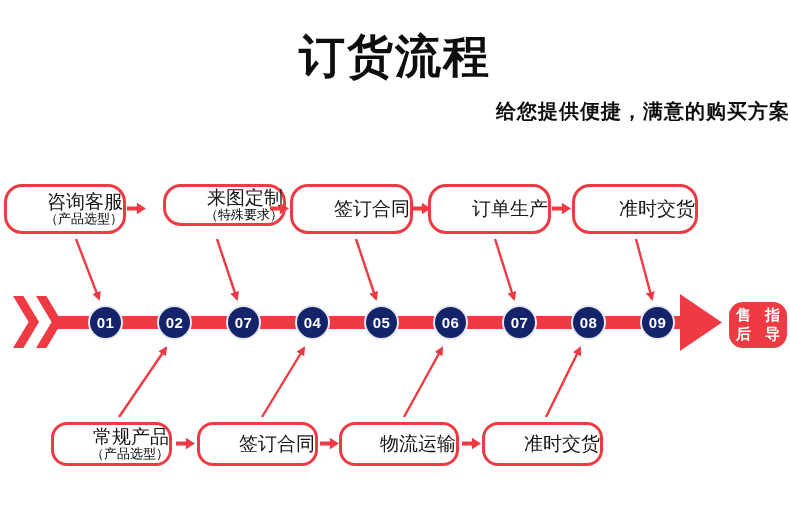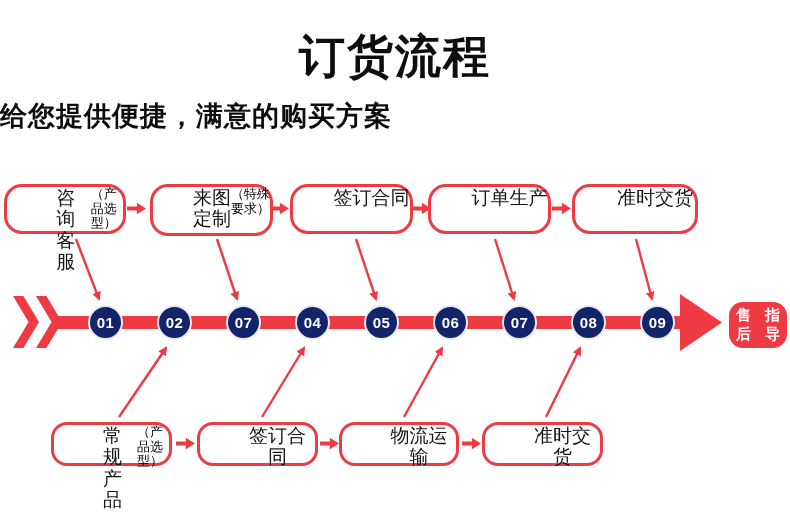--- a/index.html
+++ b/index.html
@@ -10,28 +10,28 @@
   html,body{margin:0;padding:0;background:#ffffff;}
   .stage{
     position:relative;width:790px;height:519px;background:#ffffff;overflow:hidden;
     font-family:"Liberation Sans","DejaVu Sans",sans-serif;color:var(--ink);margin-top:8px;
   }
   .title{
     position:absolute;left:0;top:18px;width:100%;margin:0;text-align:center;
     font-size:46px;font-weight:700;letter-spacing:2px;color:#0d0d0d;
   }
   .subtitle{
-    position:absolute;left:0;top:90px;width:100%;text-align:left;
-    font-size:27px;font-weight:700;color:#0d0d0d;letter-spacing:1px;
+    position:absolute;left:0;top:90px;width:100%;text-align:right;
+    font-size:20px;font-weight:700;color:#0d0d0d;letter-spacing:1px;
   }
   .pbox{
     position:absolute;box-sizing:border-box;background:#ffffff;
     border:3px solid var(--red);border-radius:18px;
-    display:flex;flex-direction:row;align-items:flex-start;justify-content:center;
-    text-align:center;line-height:1.12;padding-left:40px;
+    display:flex;flex-direction:column;align-items:flex-end;justify-content:center;
+    text-align:center;line-height:1.12;
   }
   .pbox .t{font-size:19px;font-weight:500;color:#151515;}
   .pbox .s{font-size:13px;font-weight:400;color:#000000;}
   .harrow{
     position:absolute;width:19px;height:13px;background:var(--red);
     clip-path:polygon(0 34%,52% 34%,52% 6%,100% 50%,52% 94%,52% 66%,0 66%);
   }
   .chev{
     position:absolute;width:26px;height:52px;background:var(--red);
     clip-path:polygon(0 0,40% 0,100% 50%,40% 100%,0 100%,60% 50%);
@@ -63,21 +63,21 @@
 
 <div class="stage">
 
   <h1 class="title">订货流程</h1>
   <div class="subtitle">给您提供便捷，满意的购买方案</div>
 
   <div class="pbox" style="left:4px;top:176px;width:122px;height:50px;">
     <div class="t">咨询客服</div>
     <div class="s">（产品选型）</div>
   </div>
-  <div class="pbox" style="left:150px;top:176px;width:123px;height:52px;">
+  <div class="pbox" style="left:163px;top:176px;width:123px;height:42px;">
     <div class="t">来图定制</div>
     <div class="s">（特殊要求）</div>
   </div>
   <div class="pbox" style="left:290px;top:176px;width:123px;height:50px;">
     <div class="t">签订合同</div>
   </div>
   <div class="pbox" style="left:428px;top:176px;width:123px;height:50px;">
     <div class="t">订单生产</div>
   </div>
   <div class="pbox" style="left:572px;top:176px;width:126px;height:50px;">

